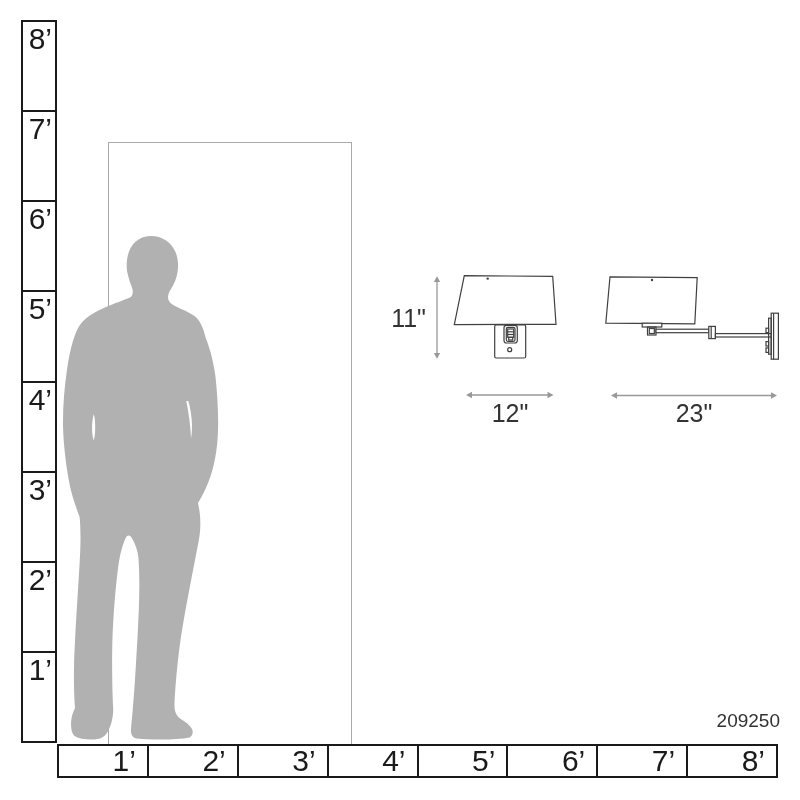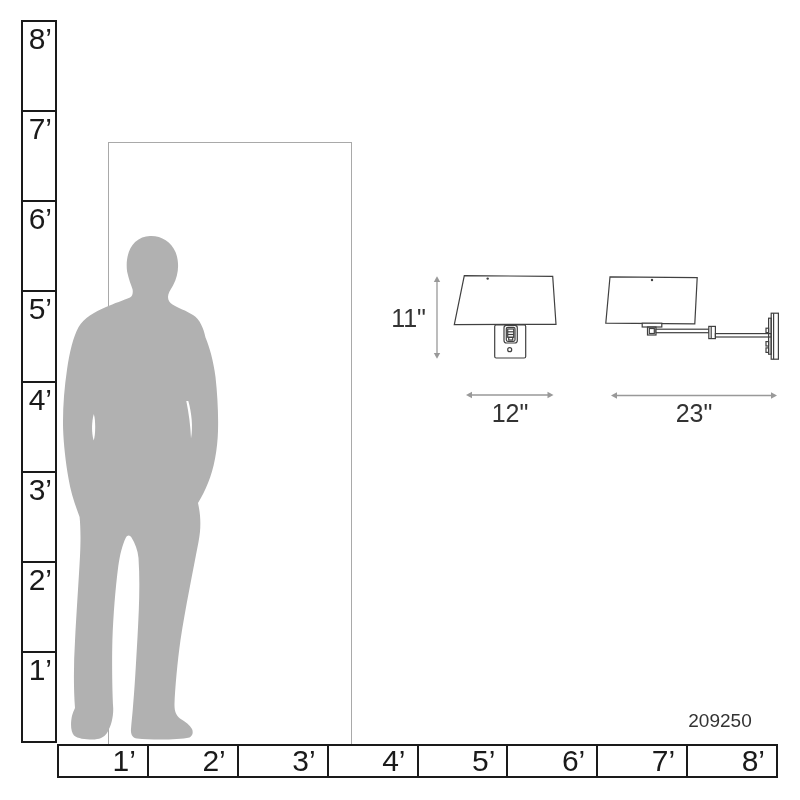--- a/index.html
+++ b/index.html
@@ -47,21 +47,21 @@
     position:absolute;left:108px;top:142px;width:244px;height:602px;
     border:1px solid var(--door_line);border-bottom:none;box-sizing:border-box;
   }
   .person-svg{position:absolute;left:55px;top:230px;}
   .lamps-svg{position:absolute;left:380px;top:258px;}
   .dim-label{position:absolute;font-size:25px;line-height:1;color:var(--label_text);}
   .dim-label.height{left:376px;top:306px;width:50px;text-align:right;}
   .dim-label.width{left:466px;top:401px;width:88px;text-align:center;}
   .dim-label.extension{left:611px;top:401px;width:166px;text-align:center;}
   .product-number{
-    position:absolute;left:660px;top:711px;width:120px;text-align:center;
+    position:absolute;left:660px;top:711px;width:120px;text-align:right;
     font-size:19px;line-height:1;color:var(--label_text);
   }
   .lamp-line{stroke:var(--lamp_line);stroke-width:1.2;fill:none;}
   .lamp-fill{stroke:var(--lamp_line);stroke-width:1.2;fill:#ffffff;}
   .lamp-dot{fill:var(--lamp_line);stroke:none;}
   .arrow-line{stroke:var(--arrow);stroke-width:1.3;fill:none;}
   .arrow-head{fill:var(--arrow);stroke:none;}
 </style>
 </head>
 <body>

